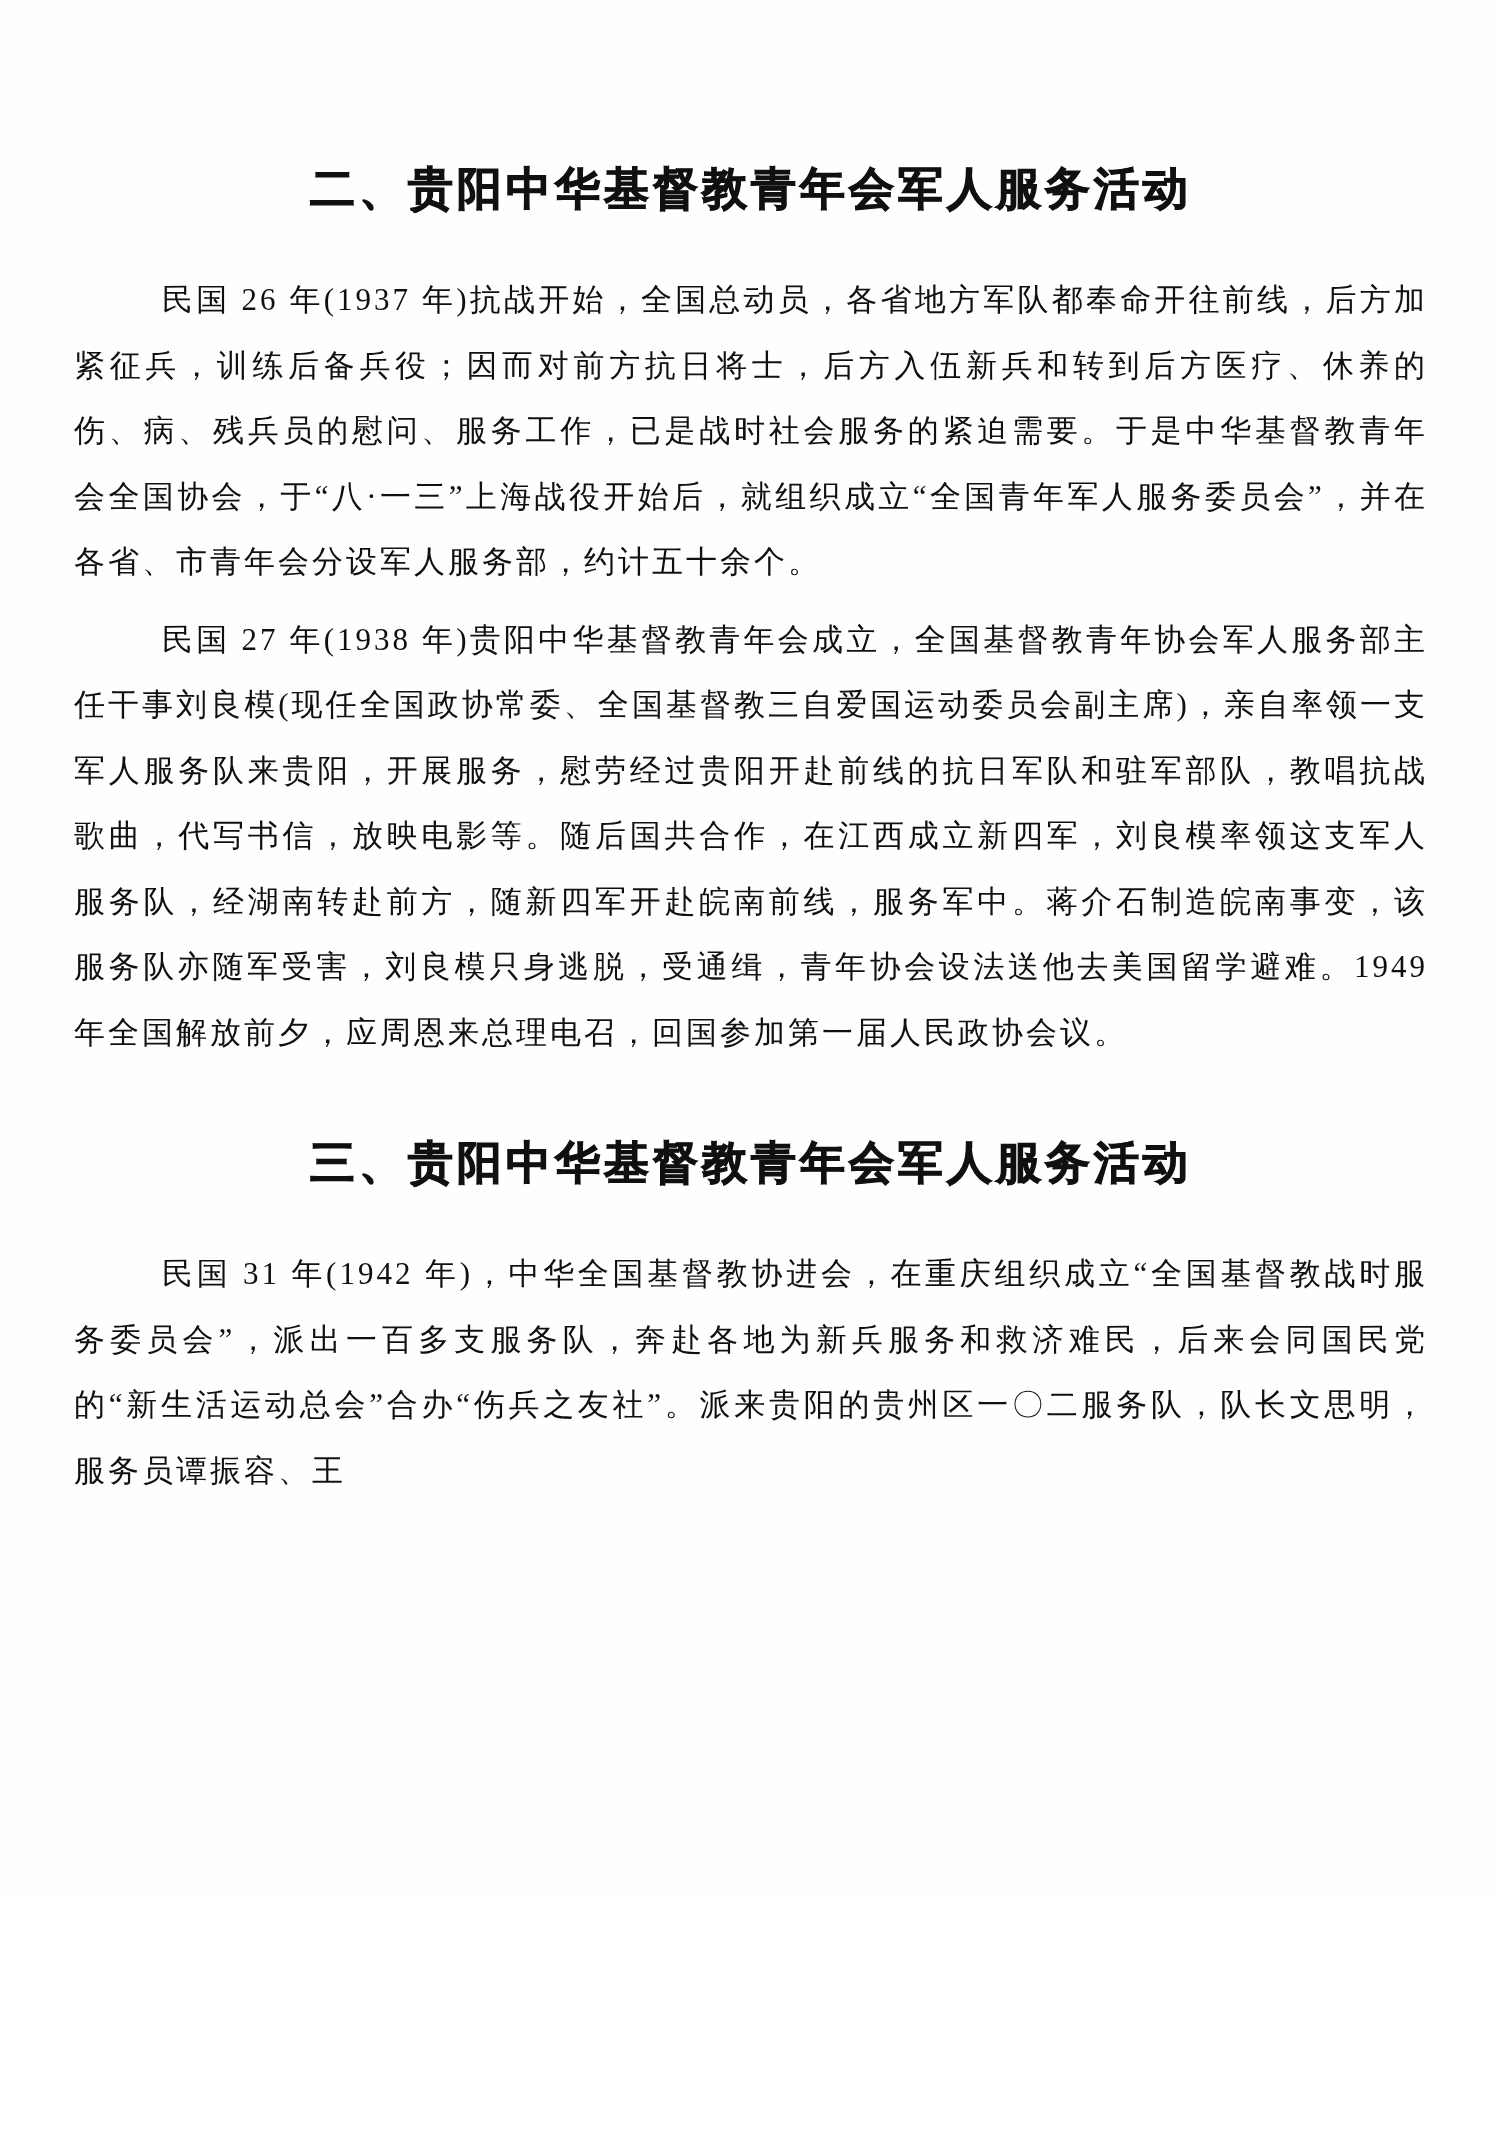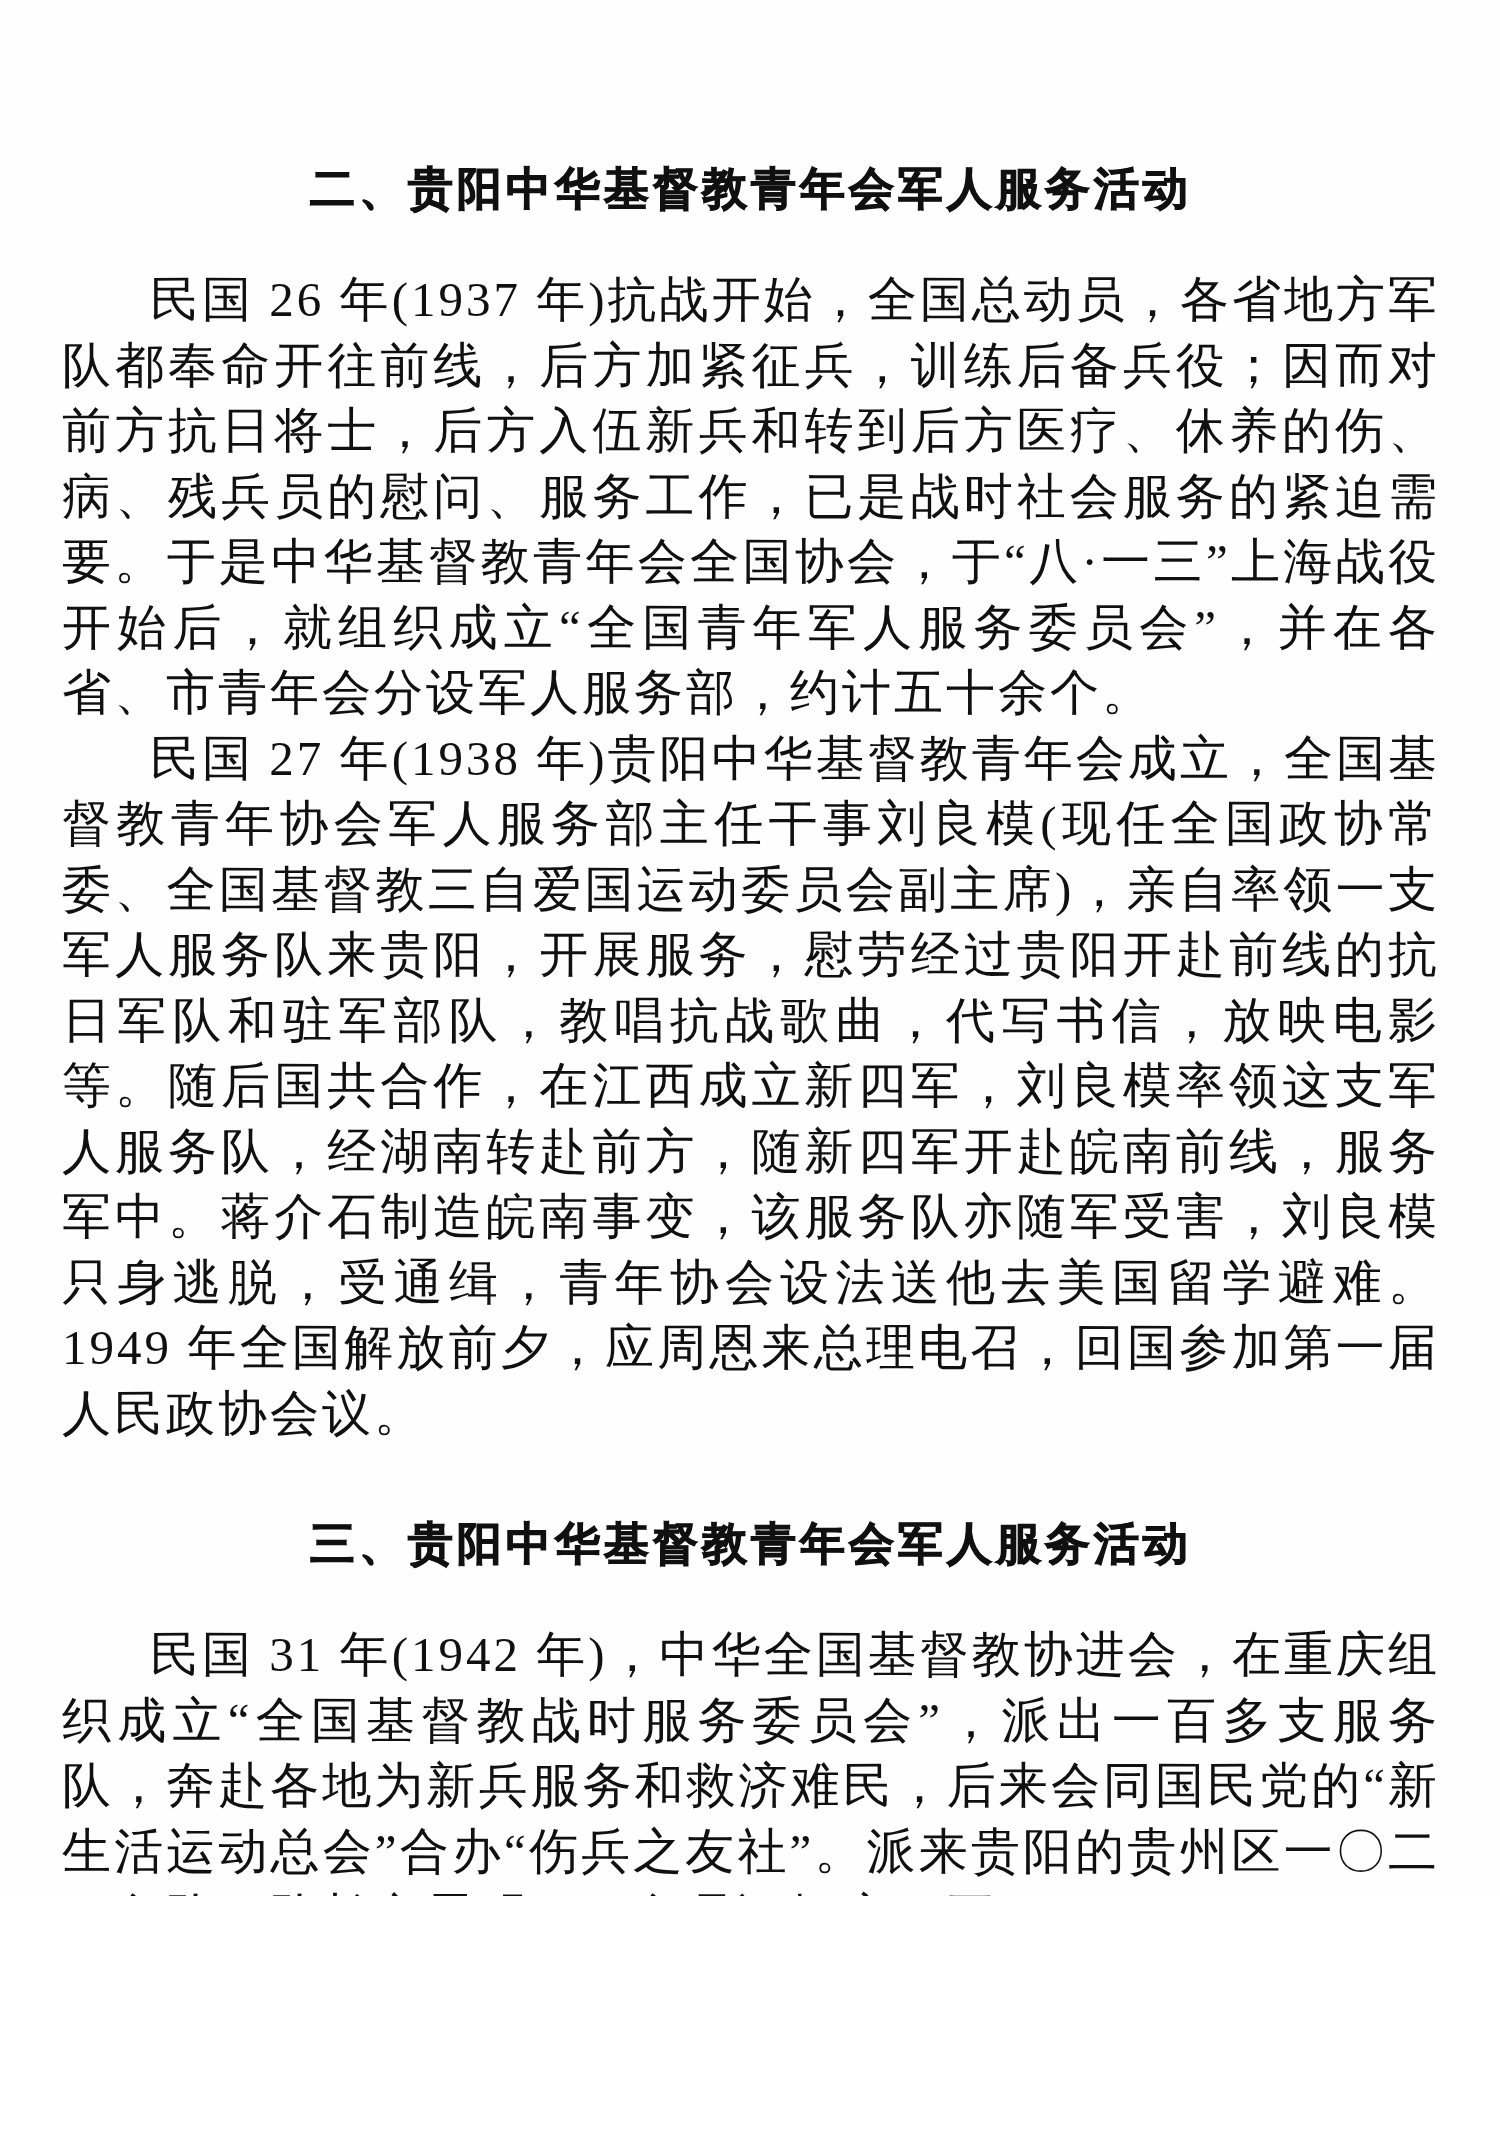--- a/index.html
+++ b/index.html
@@ -26,26 +26,26 @@
     text-align: center;
     letter-spacing: 4px;
     margin: 0 0 52px 0;
     -webkit-text-stroke: 1px var(--ink, #101010);
   }
   .section-heading.second {
     margin: 72px 0 52px 0;
   }
   .body-paragraph {
     font-family: "Liberation Serif", serif;
-    font-size: 49px;
+    font-size: 31px;
     line-height: 65.5px;
     letter-spacing: 3px;
     text-align: justify;
     text-indent: 88px;
-    margin: 0;
+    margin: 12px;
   }
   .page-number {
     position: absolute;
     top: 1974px;
     right: 104px;
     font-family: "Liberation Serif", serif;
     font-size: 35px;
     letter-spacing: 4px;
     white-space: nowrap;
   }

